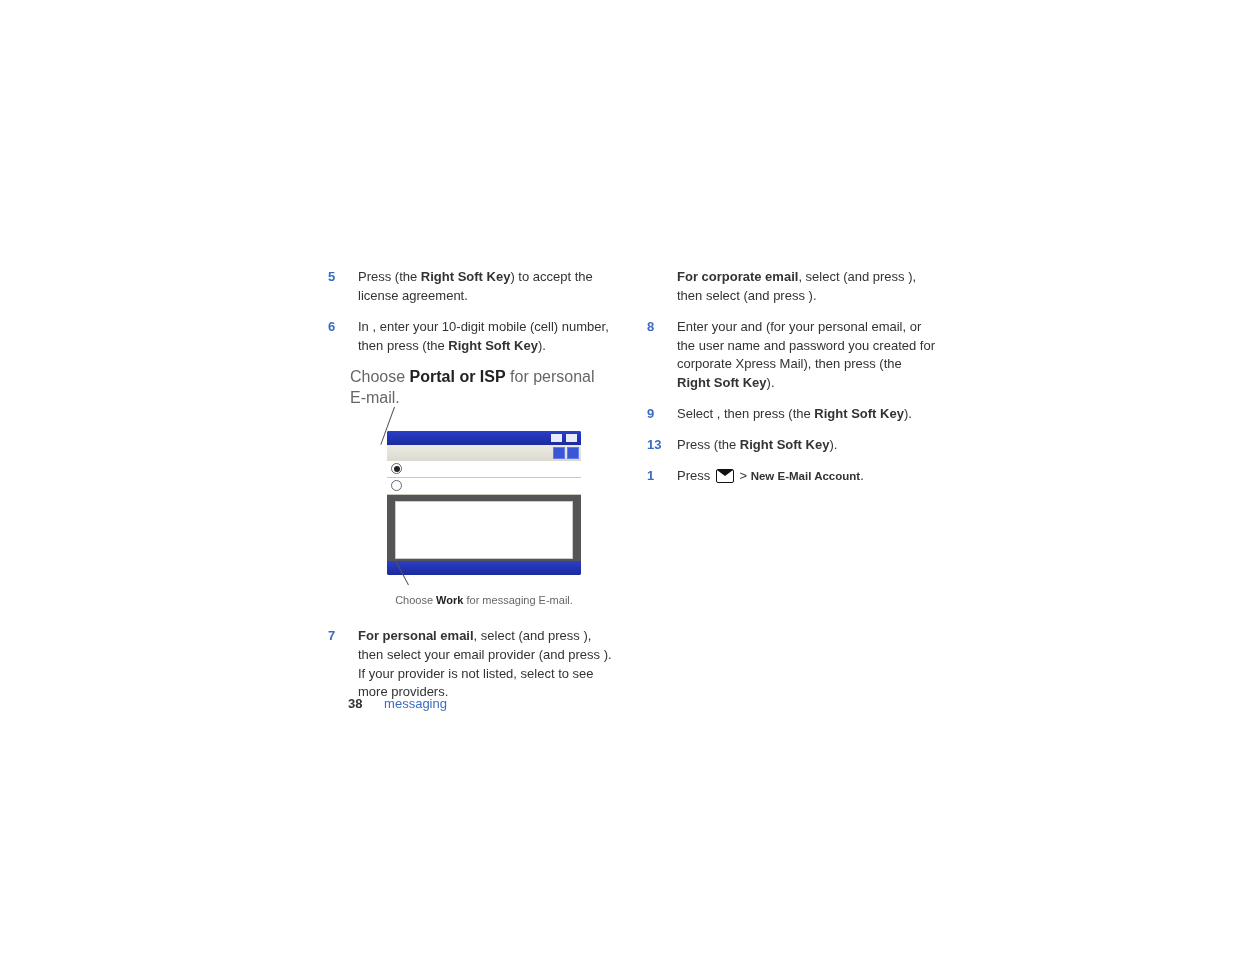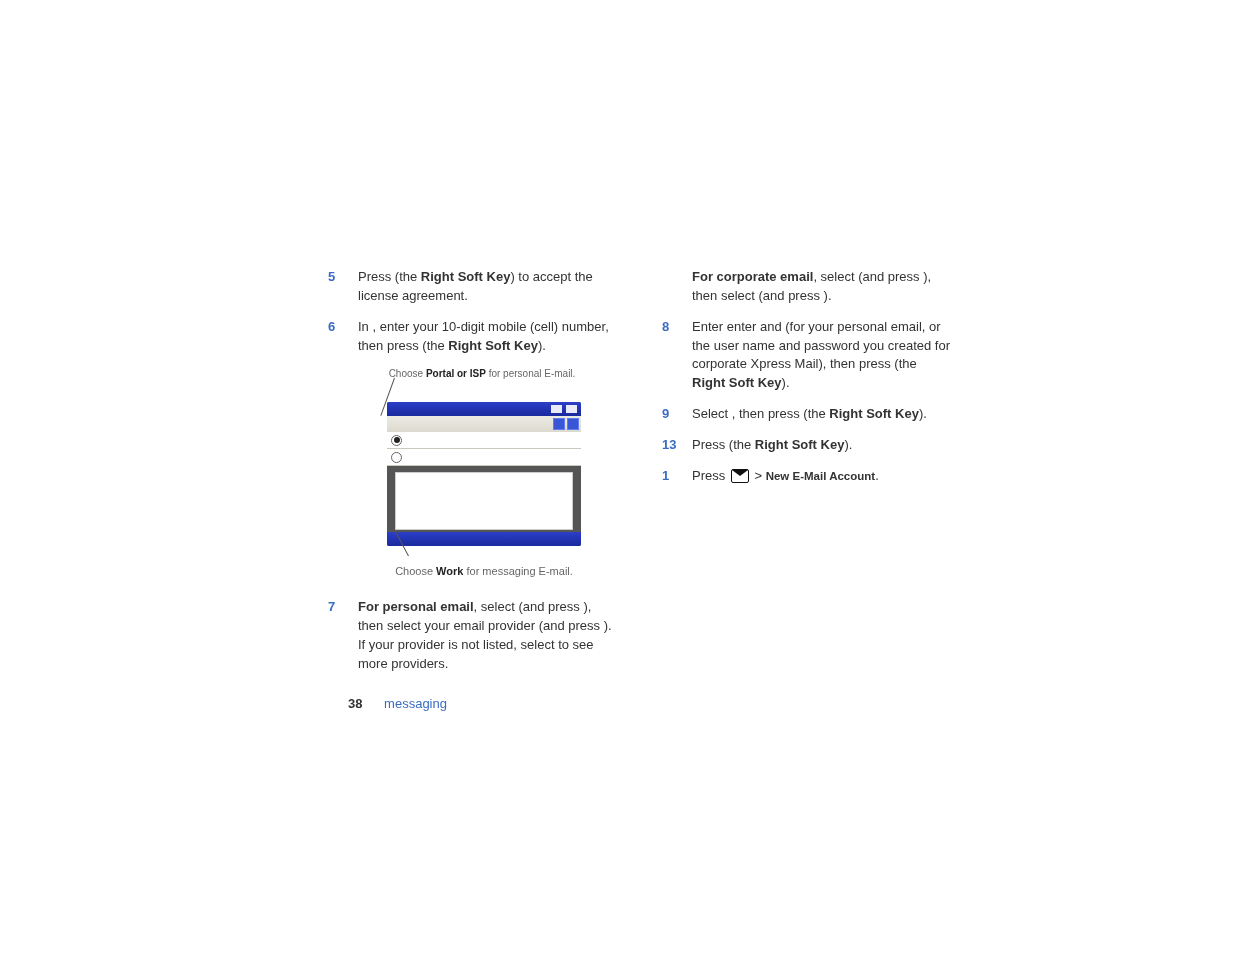--- a/index.html
+++ b/index.html
@@ -16,21 +16,21 @@
     width: 1235px;
     height: 954px;
   }
   .col {
     position: absolute;
     width: 290px;
     font-size: 13px;
     line-height: 1.45;
   }
   .col-left  { left: 328px; top: 268px; }
-  .col-right { left: 662px; top: 268px; width: 290px; }
+  .col-right { left: 647px; top: 268px; width: 290px; }
 
   .step {
     display: flex;
     margin-bottom: 12px;
   }
   .step-num {
     color: #3a6cc1;
     font-weight: bold;
     width: 22px;
     flex-shrink: 0;
@@ -39,23 +39,23 @@
   .b { font-weight: bold; }
   .run { }
 
   
   .phone-wrap {
     margin-left: 22px;
     margin-top: 2px;
     margin-bottom: 10px;
   }
   .label-top {
-    font-size: 10px;
+    font-size: 16px;
     color: #666;
-    text-align: center;
+    text-align: left;
     padding-right: 4px;
     line-height: 1.3;
   }
   .label-top .b { color: #222; font-weight: bold; }
   .pointer {
     position: relative;
     height: 22px;
   }
   .pointer::before {
     content: "";
@@ -244,21 +244,21 @@
     <div class="step">
       <div class="step-num"></div>
       <div class="step-body">
         <span class="b">For corporate email</span><span>, select </span><span> (and press </span><span>), then select </span><span> (and press </span><span>).</span>
       </div>
     </div>
 
     <div class="step">
       <div class="step-num">8</div>
       <div class="step-body">
-        <span>Enter enter </span><span> and </span><span> (for your personal email, or the user name and password you created for corporate Xpress Mail), then press </span><span> (the </span><span class="b">Right Soft Key</span><span>).</span>
+        <span>Enter your </span><span> and </span><span> (for your personal email, or the user name and password you created for corporate Xpress Mail), then press </span><span> (the </span><span class="b">Right Soft Key</span><span>).</span>
       </div>
     </div>
 
     <div class="step">
       <div class="step-num">9</div>
       <div class="step-body">
         <span>Select </span><span>, then press </span><span> (the </span><span class="b">Right Soft Key</span><span>).</span>
       </div>
     </div>
 

